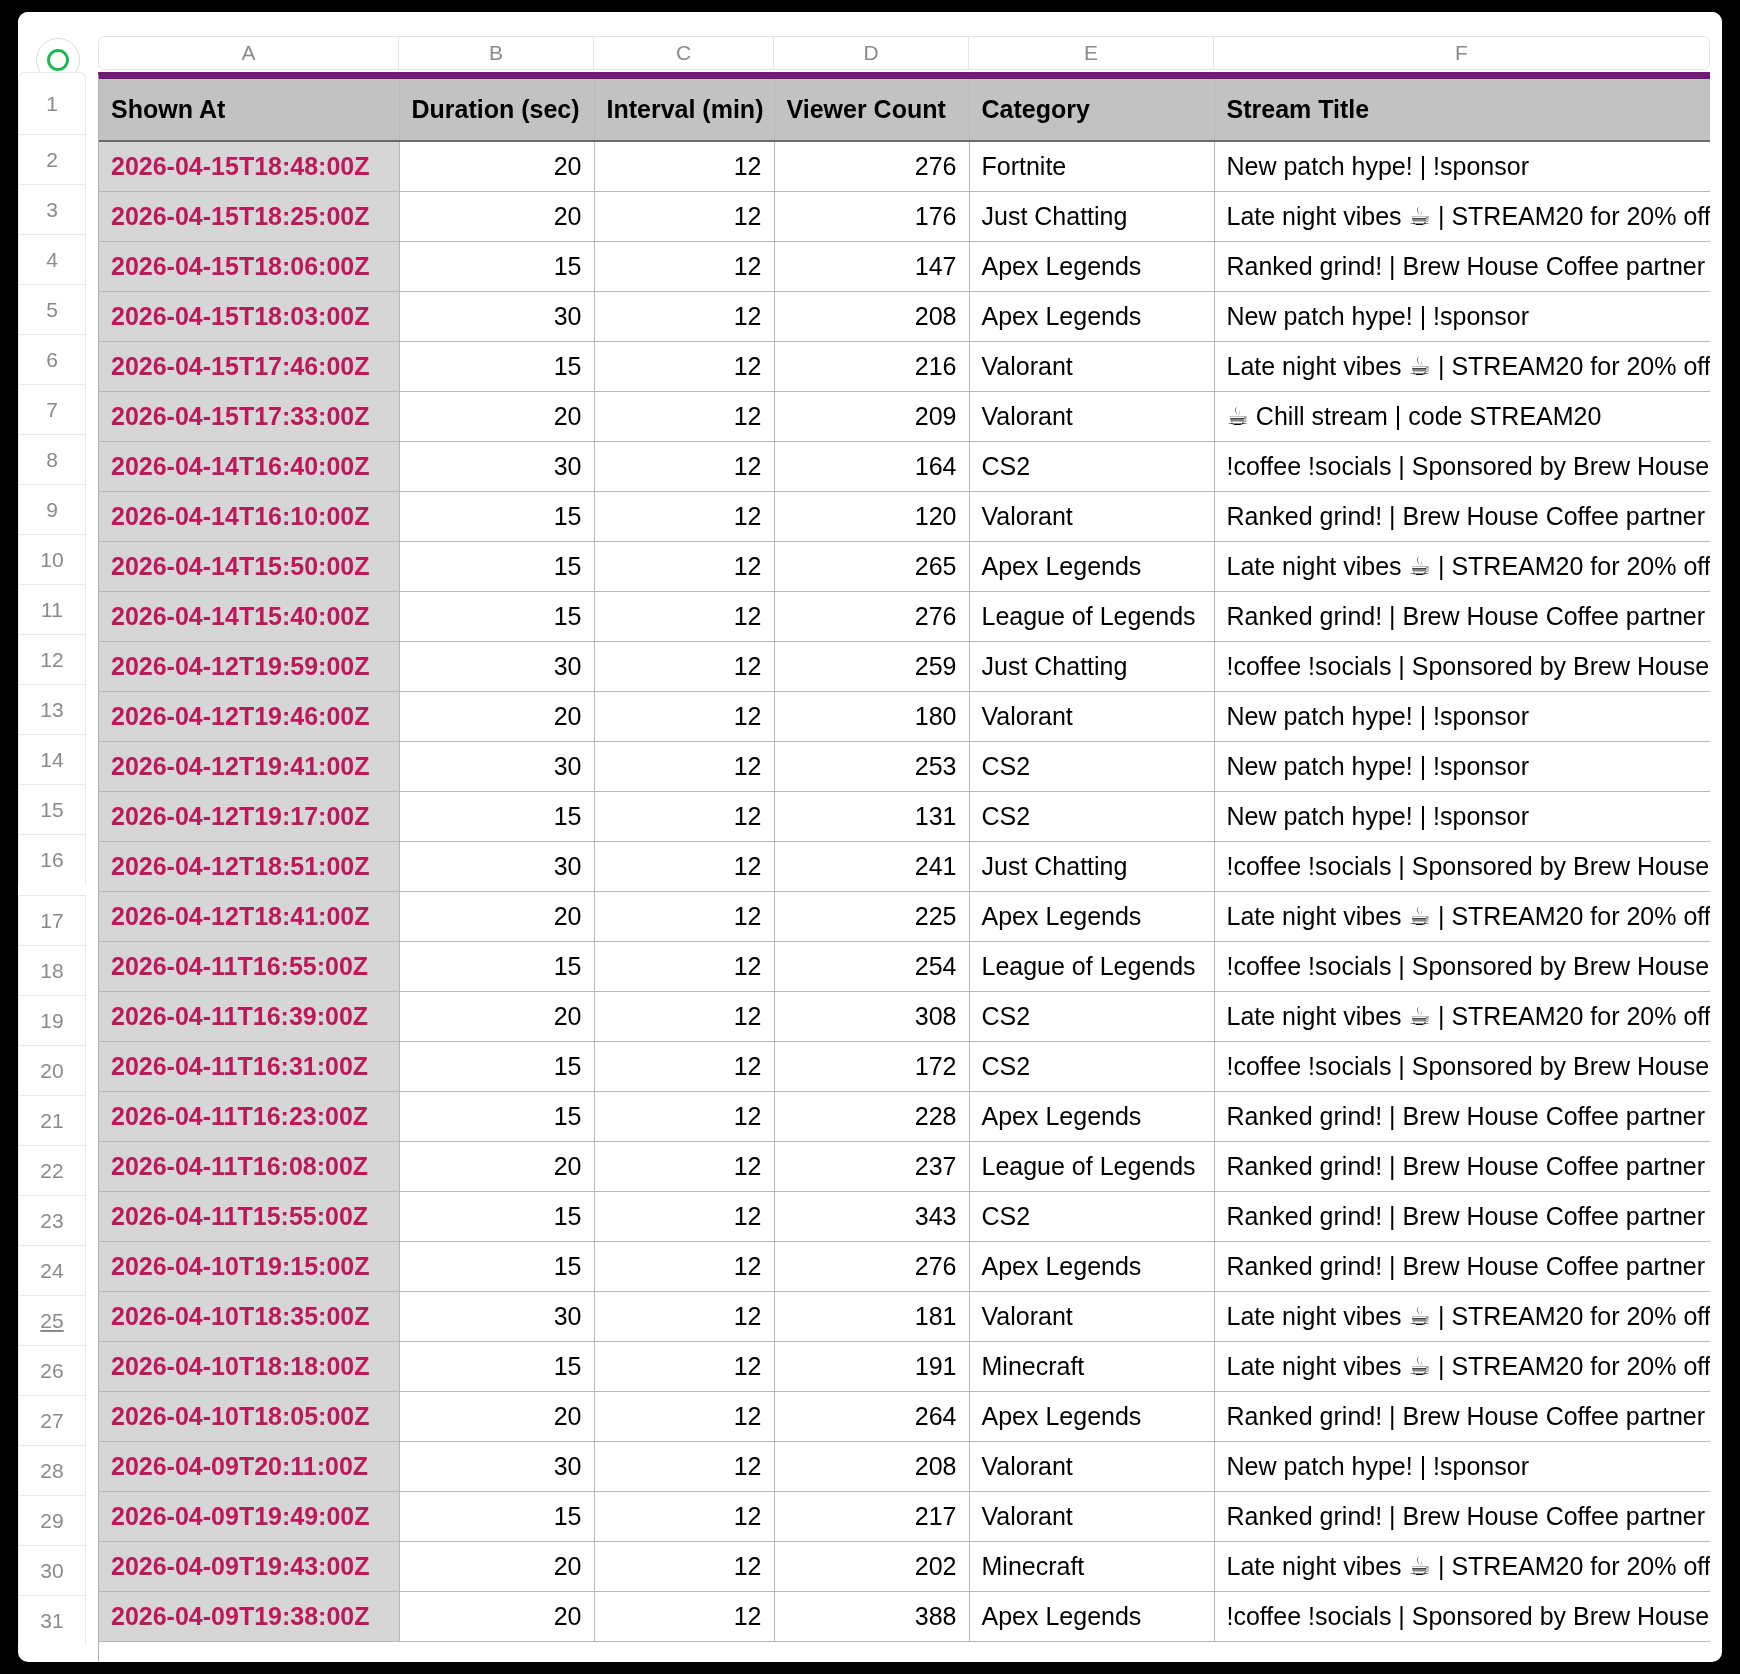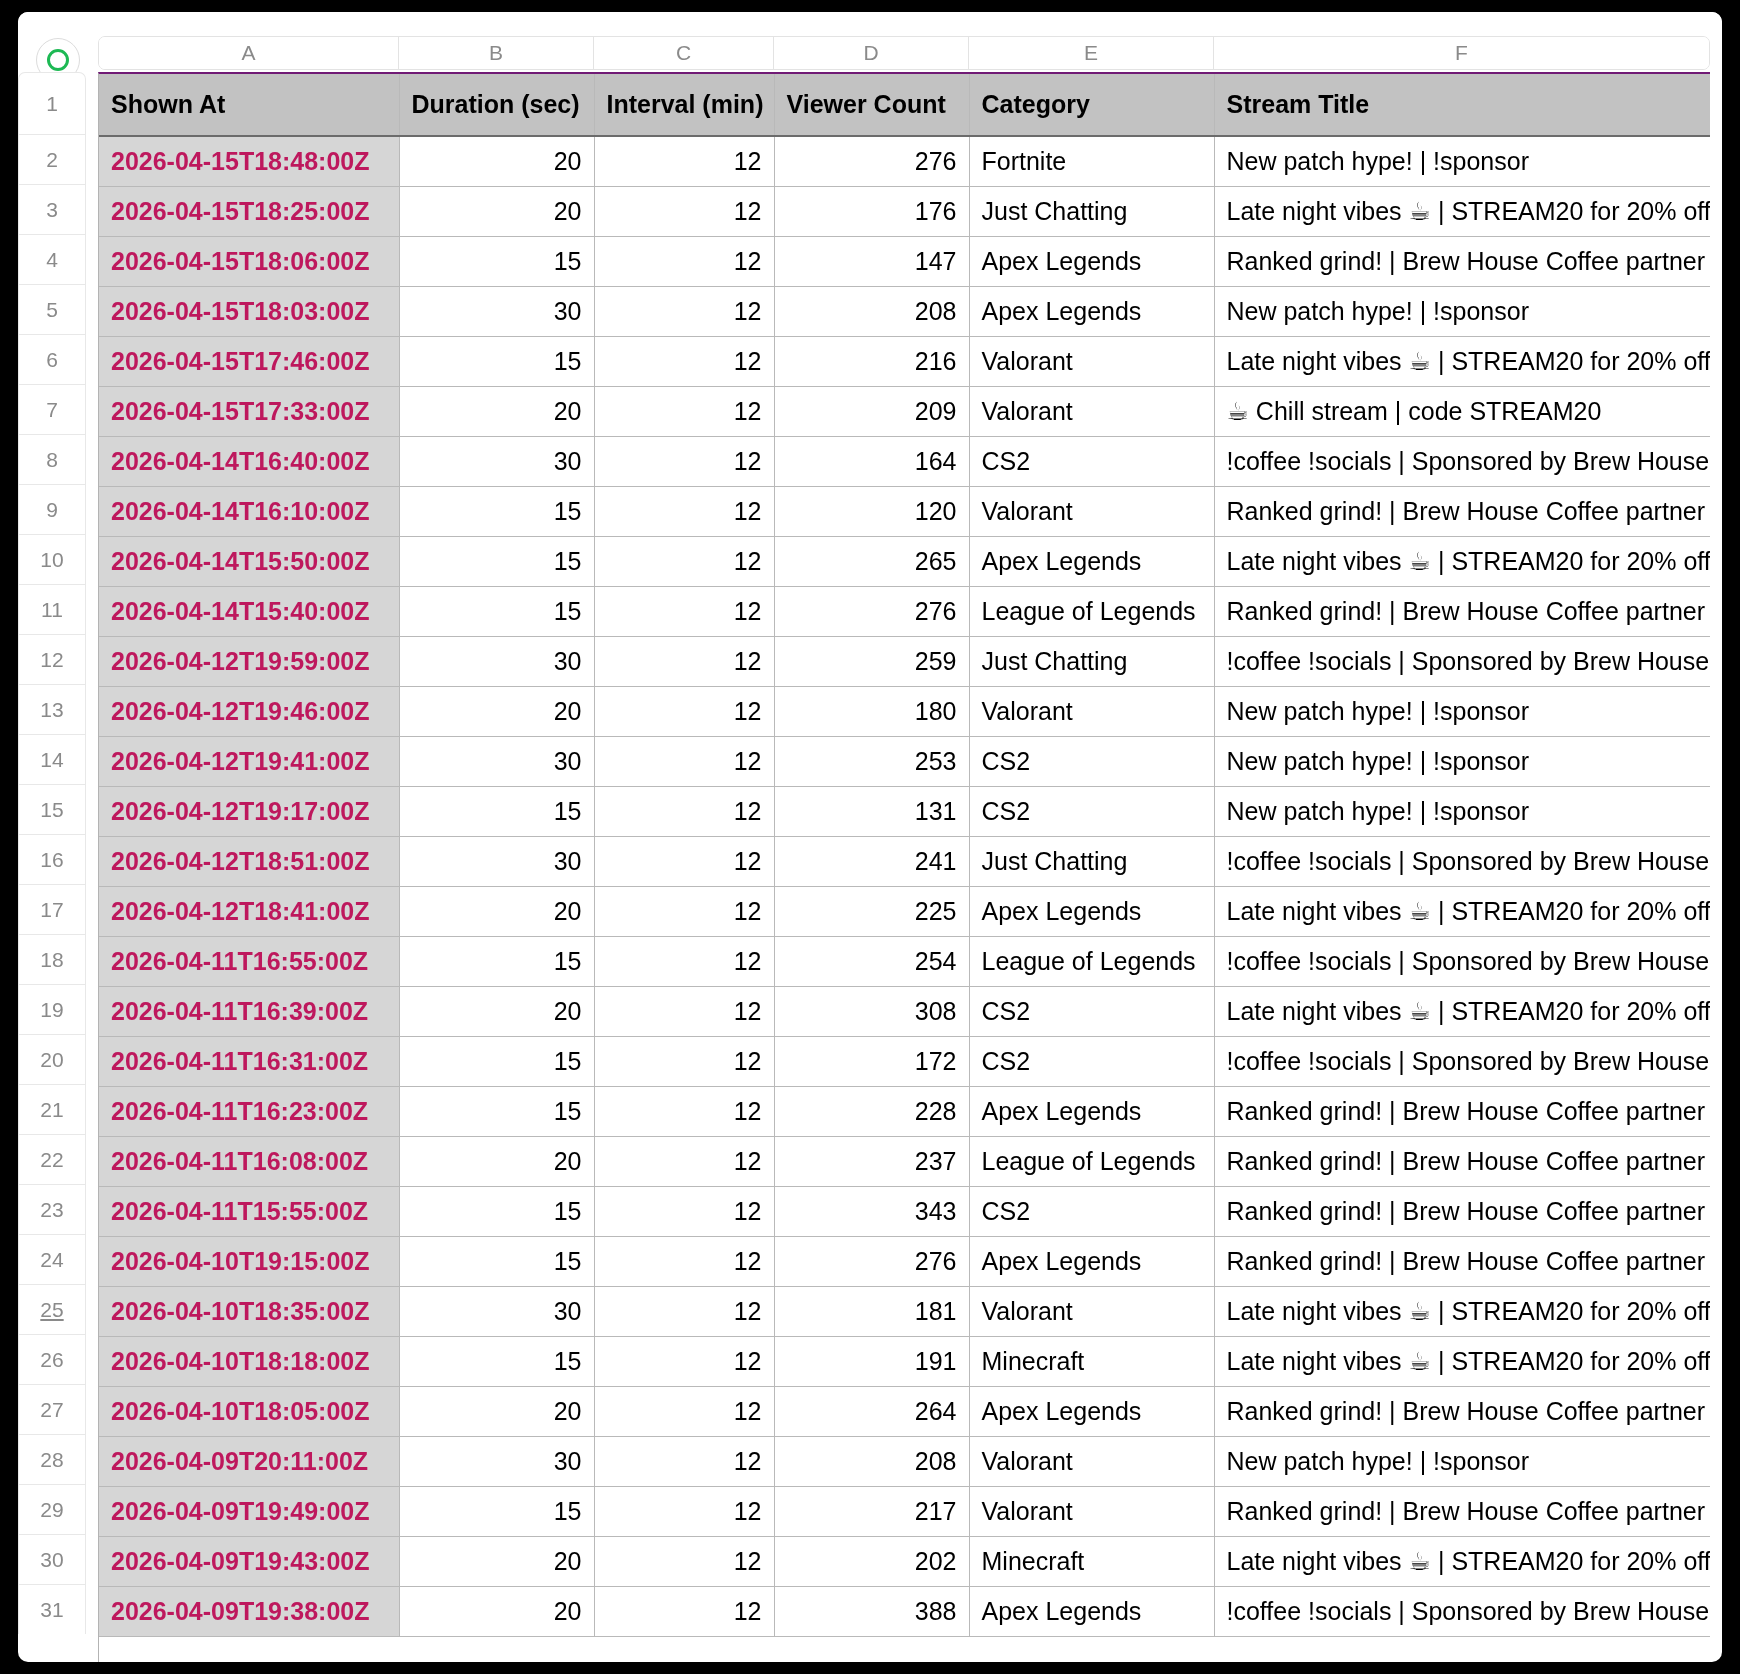--- a/index.html
+++ b/index.html
@@ -105,21 +105,21 @@
     border: 1px solid #e8e8e8;
     border-bottom: none;
     background: #fff;
     flex: none;
   }
   .rownum.first { border-radius: 7px 7px 0 0; }
 
   .grid-area {
     flex: 1;
     overflow: hidden;
-    border-top: 2px solid #701a75;
+    border-top: 7px solid #701a75;
     border-left: 1px solid #b3b3b3;
     margin-right: 12px;
   }
 
   table.grid {
     border-collapse: collapse;
     table-layout: fixed;
     width: 100%;
   }
   table.grid td, table.grid th {
@@ -193,21 +193,21 @@
         <div class="rownum" style="height: 50px;">7</div>
         <div class="rownum" style="height: 50px;">8</div>
         <div class="rownum" style="height: 50px;">9</div>
         <div class="rownum" style="height: 50px;">10</div>
         <div class="rownum" style="height: 50px; text-align: center;">11</div>
         <div class="rownum" style="height: 50px;">12</div>
         <div class="rownum" style="height: 50px;">13</div>
         <div class="rownum" style="height: 50px;">14</div>
         <div class="rownum" style="height: 50px;">15</div>
         <div class="rownum" style="height: 50px;">16</div>
-        <div class="rownum" style="height: 50px;">17</div>
+        <div class="rownum" style="height: 50px; margin-top: 11px;">17</div>
         <div class="rownum" style="height: 50px;">18</div>
         <div class="rownum" style="height: 50px;">19</div>
         <div class="rownum" style="height: 50px;">20</div>
         <div class="rownum" style="height: 50px;">21</div>
         <div class="rownum" style="height: 50px;">22</div>
         <div class="rownum" style="height: 50px;">23</div>
         <div class="rownum" style="height: 50px;">24</div>
         <div class="rownum" style="height: 50px; text-decoration: underline;">25</div>
         <div class="rownum" style="height: 50px;">26</div>
         <div class="rownum" style="height: 50px;">27</div>

